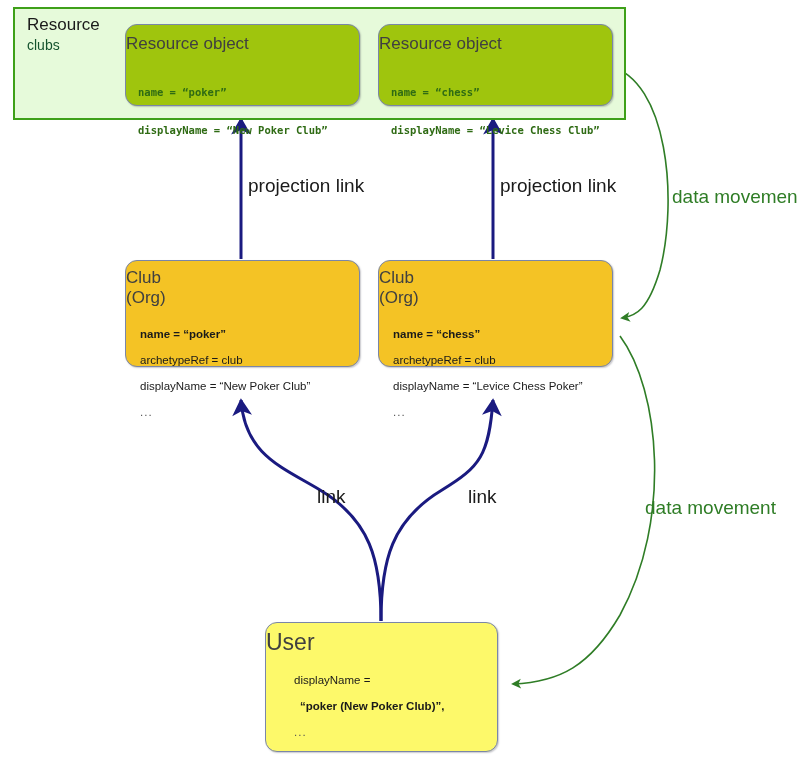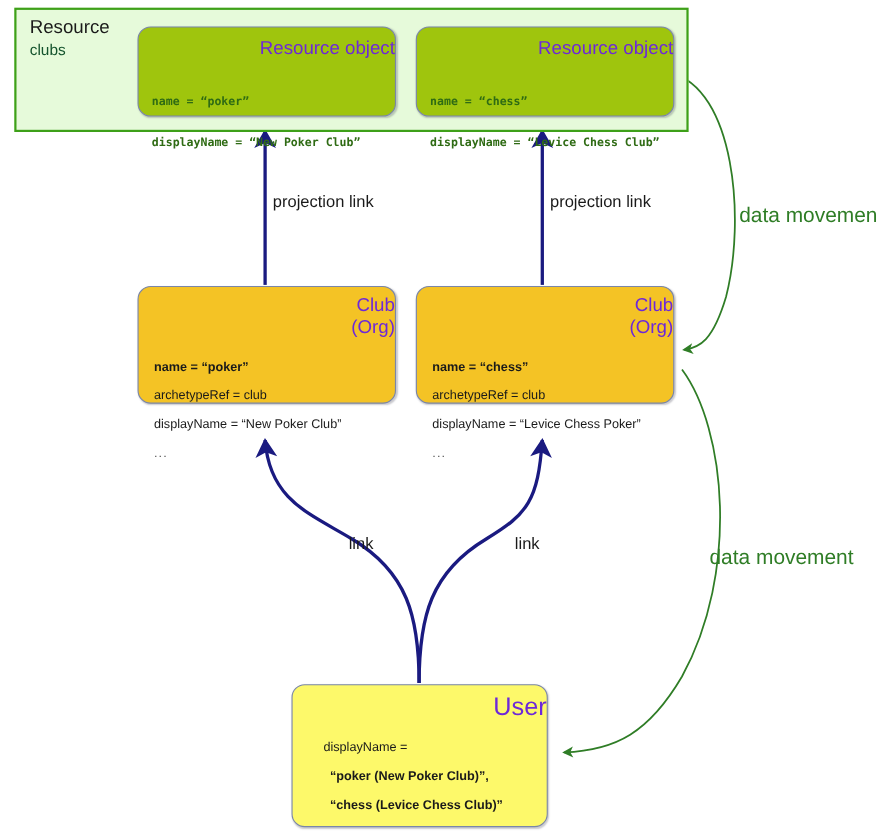--- a/index.html
+++ b/index.html
@@ -58,22 +58,22 @@
 
   
   .node {
     position: absolute;
     box-sizing: border-box;
     border-radius: 12px;
     border: 1.6px solid #7a86a8;
     box-shadow: 1px 1px 1.5px rgba(60,60,80,0.28);
   }
   .node .node-title {
-    text-align: right;
-    color: #6d28d9;
+    text-align: left;
+    color: #404040;
     white-space: pre-line;
   }
   .node .node-body {
     color: #1a1a1a;
   }
 
   
   .node.resource-object {
     background: #9fc50d;
     width: 235px;
@@ -137,21 +137,21 @@
     padding-top: 10px;
   }
 
   .attr-line { white-space: pre; margin-top: 11px; }
   .attr-line.bold { font-weight: bold; }
   .dots { letter-spacing: 1px; color: #555; }
 
   
   .edge-label {
     position: absolute;
-    font-size: 15px;
+    font-size: 19px;
     color: #1a1a1a;
     white-space: nowrap;
   }
   .edge-label.green {
     color: #2f7d26;
     font-size: 19px;
   }
   #label-projection-1 { left: 248px; top: 175px; }
   #label-projection-2 { left: 500px; top: 175px; }
   #label-link-1 { left: 317px; top: 486px; }
@@ -228,21 +228,20 @@
       <div class="attr-line"><span>displayName = “</span><span class="bold">Levice Chess Poker</span><span>”</span></div>
       <div class="attr-line dots">...</div>
     </div>
   </div>
 
   <div class="node user">
     <div class="node-title">User</div>
     <div class="node-body">
       <div class="attr-line">displayName =</div>
       <div class="attr-line bold" style="padding-left:6px;">“poker (New Poker Club)”,</div>
-      <div class="attr-line bold" style="padding-left:6px;">“chess (Levice Chess Club)”</div>
       <div class="attr-line dots">...</div>
     </div>
   </div>
 
   <div class="edge-label" id="label-projection-1">projection link</div>
   <div class="edge-label" id="label-projection-2">projection link</div>
   <div class="edge-label" id="label-link-1">link</div>
   <div class="edge-label" id="label-link-2">link</div>
   <div class="edge-label green" id="label-data-move-1">data movement</div>
   <div class="edge-label green" id="label-data-move-2">data movement</div>

